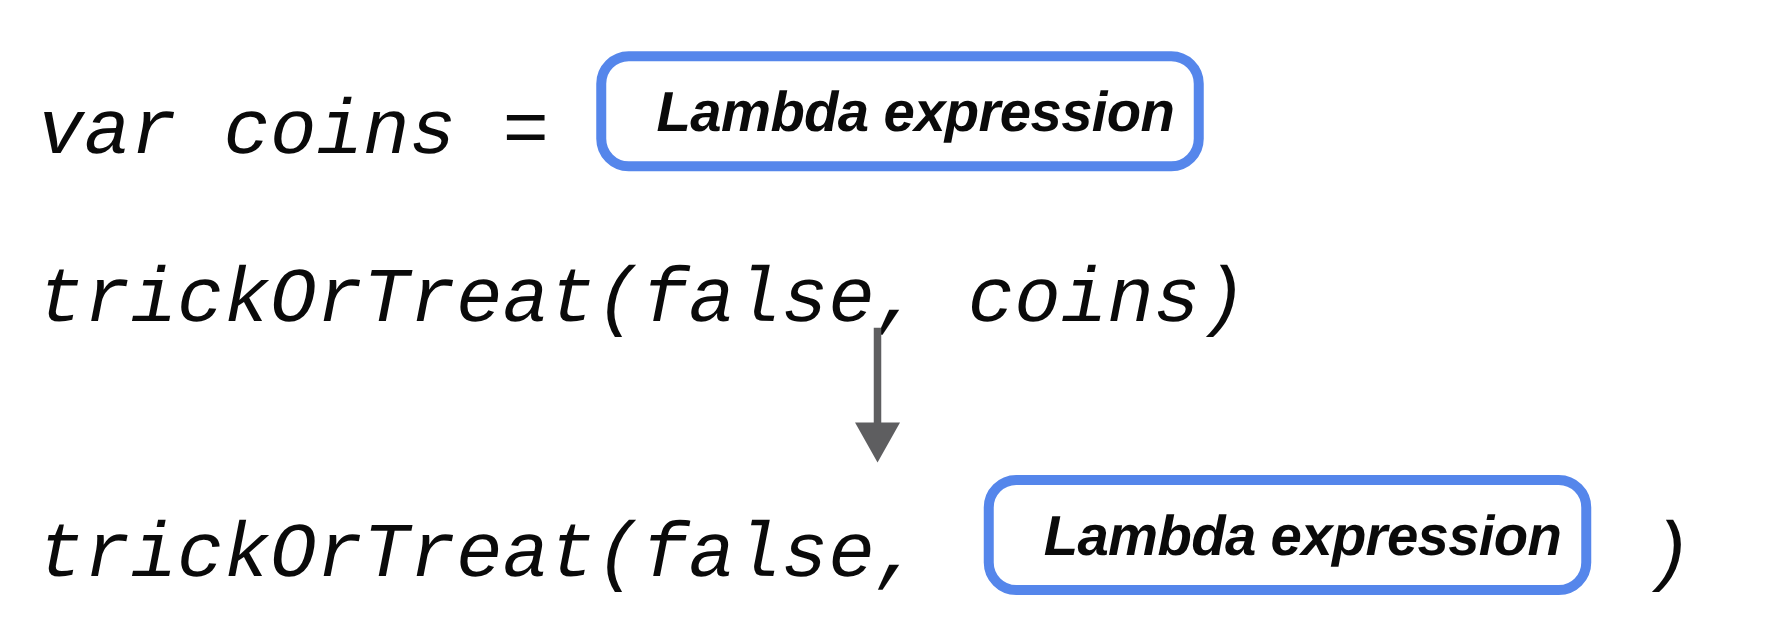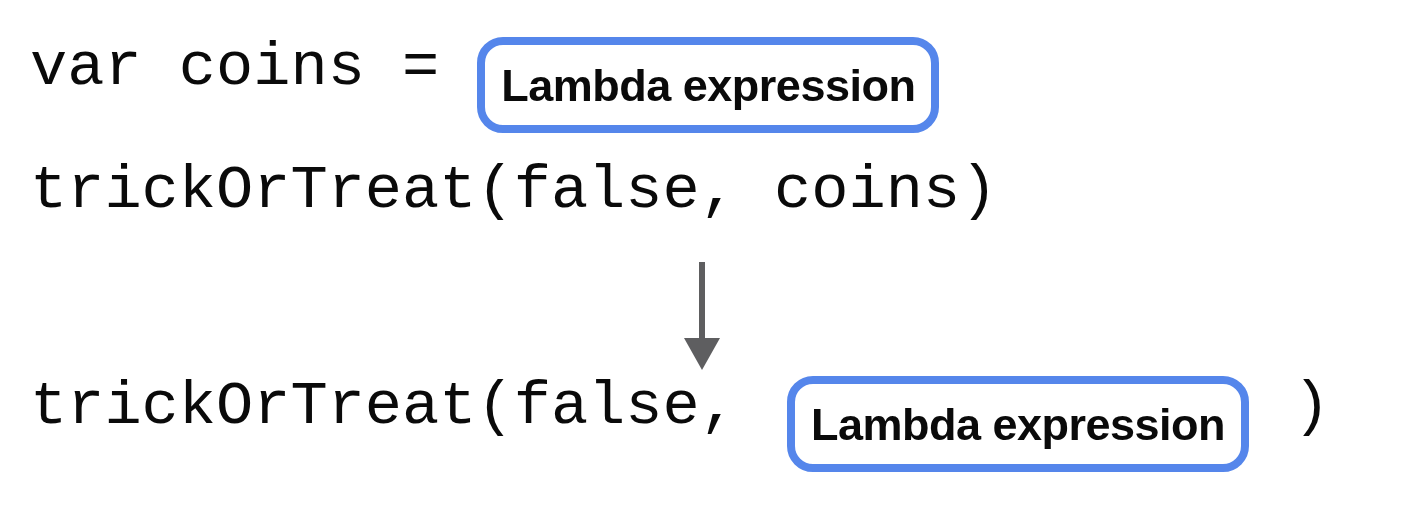--- a/index.html
+++ b/index.html
@@ -17,26 +17,27 @@
     position: relative;
     width: 1424px;
     height: 510px;
     background: var(--background);
     overflow: hidden;
     font-family: "Liberation Sans", sans-serif;
   }
   .row {
     position: absolute;
     display: flex;
-    align-items: flex-start;
+    align-items: flex-end;
     height: 100px;
     white-space: nowrap;
+    font-style: italic;
   }
   .row1 { left: 30px; top: 37px; }
-  .row2 { left: 30px; top: 160px; }
+  .row2 { left: 30px; top: 172px; }
   .row3 { left: 30px; top: 376px; }
   .code {
     font-family: "Liberation Mono", "DejaVu Sans Mono", monospace;
     font-size: 62px;
     line-height: 1;
     color: var(--text);
     white-space: pre;
     letter-spacing: 0px;
   }
   .pill {
@@ -53,20 +54,21 @@
   .pill-assignment { margin-left: 38px; }
   .pill-call { margin-left: 50px; }
   .close-paren { margin-left: 44px; }
   .pill-label {
     font-family: "Liberation Sans", sans-serif;
     font-weight: 700;
     font-size: 45px;
     letter-spacing: -0.5px;
     color: var(--text);
     line-height: 1;
+    margin-left: 24px;
   }
   .arrow {
     position: absolute;
     left: 684px;
     top: 262px;
     width: 36px;
     height: 110px;
     color: var(--arrow);
   }
 </style>

